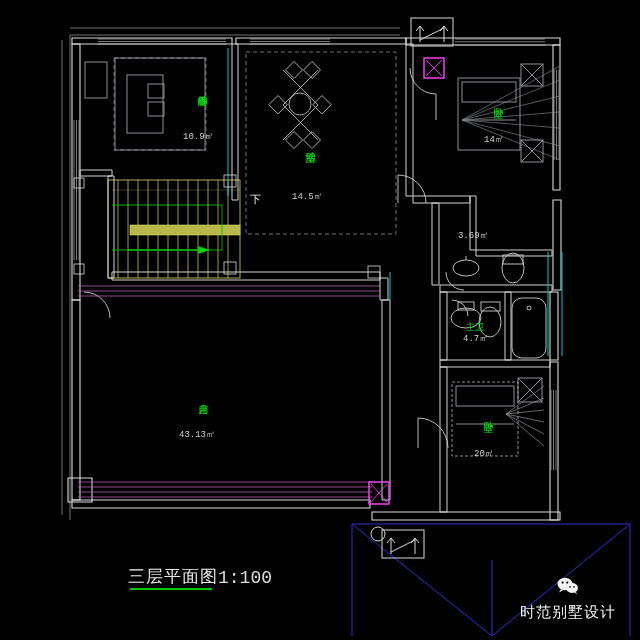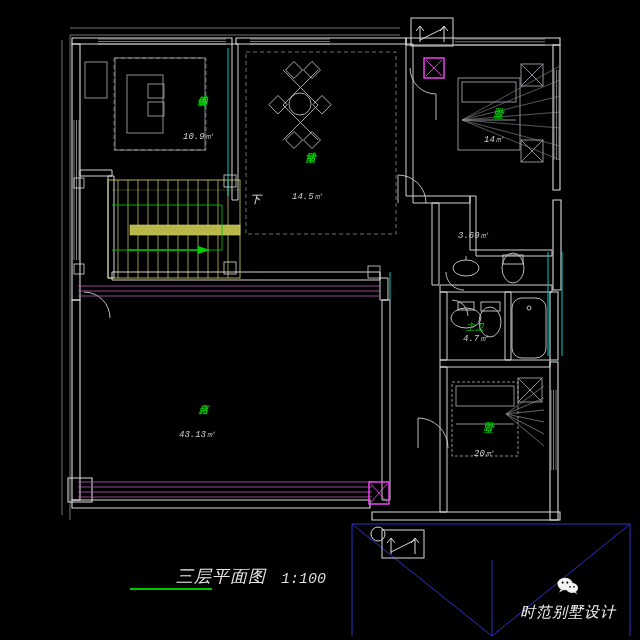--- a/index.html
+++ b/index.html
@@ -1,27 +1,27 @@
 <!DOCTYPE html>
 <html><head>
 <meta charset="utf-8">
 <style>
   html,body{margin:0;padding:0;background:#000;}
   body{width:640px;height:640px;overflow:hidden;
        font-family:"Liberation Sans","DejaVu Sans",sans-serif;}
-  #stage{position:relative;width:632px;height:640px;background:#000;font-style:italic;}
+  #stage{position:relative;width:632px;height:640px;background:#000;}
   svg#plan{position:absolute;left:0;top:0;width:640px;height:640px;display:block;}
   .lbl{position:absolute;color:#00e000;font-size:10px;line-height:11px;
        letter-spacing:0px;text-align:right;white-space:pre;}
   .lbl.vert{writing-mode:vertical-rl;text-orientation:upright;line-height:12px;}
   .areaW{position:absolute;color:#cfcfcf;font-size:9px;
          font-family:"Liberation Mono","DejaVu Sans Mono",monospace;white-space:pre;}
-  .titlewrap{position:absolute;left:128px;top:565px;display:flex;align-items:flex-end;gap:15px;margin-left:48px;}
+  .titlewrap{position:absolute;left:128px;top:565px;display:flex;align-items:flex-end;gap:0;}
   .title-cn{color:#e8e8e8;font-size:17px;letter-spacing:1px;font-family:"DejaVu Sans",sans-serif;}
-  .title-scale{color:#dcdcdc;font-size:15px;font-family:"Liberation Mono","DejaVu Sans Mono",monospace;}
+  .title-scale{color:#dcdcdc;font-size:18px;font-family:"Liberation Mono","DejaVu Sans Mono",monospace;}
   .title-rule{position:absolute;left:130px;top:588px;width:82px;height:2px;background:#00c800;}
   .wm{position:absolute;right:16px;bottom:18px;display:flex;align-items:center;gap:8px;flex-direction:column;}
   .wm-text{color:#f2f2f2;font-size:15px;letter-spacing:1px;font-family:"DejaVu Sans",sans-serif;}
   .dnlbl{position:absolute;color:#e6e6e6;font-size:11px;font-family:"DejaVu Sans",sans-serif;}
 </style>
 </head>
 <body>
 
 <div id="stage">
 

